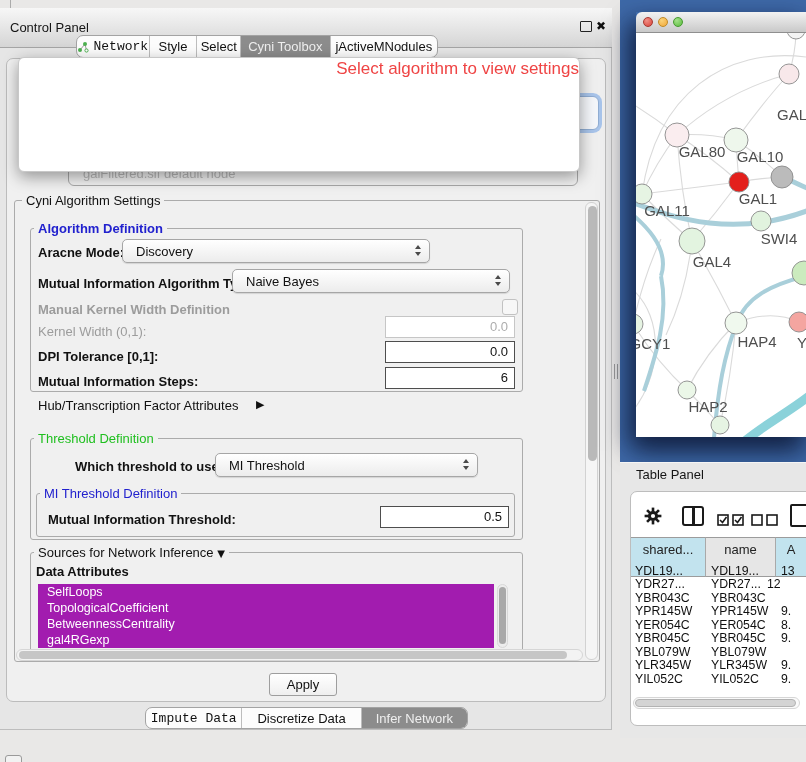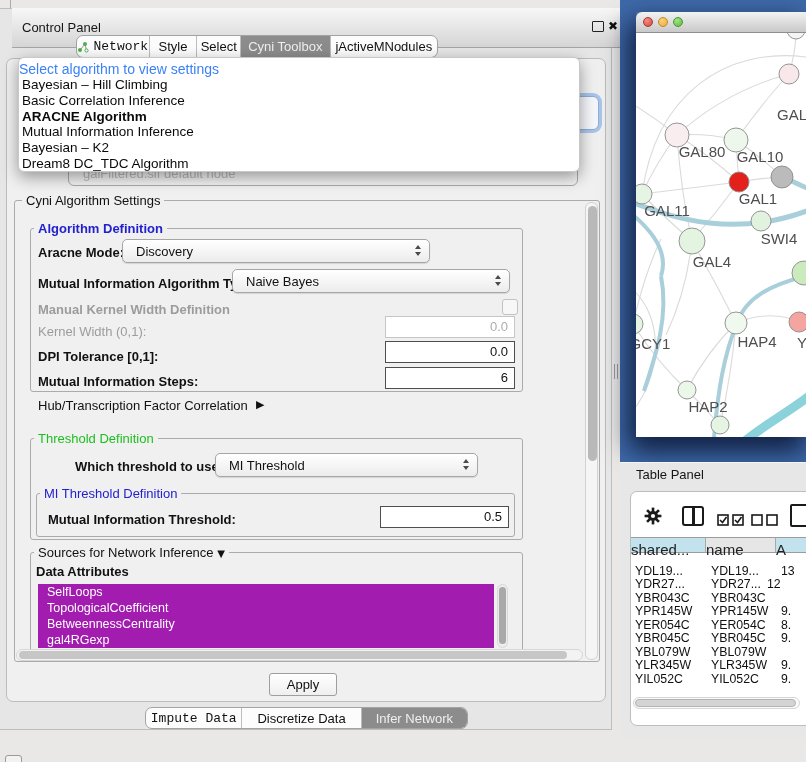--- a/index.html
+++ b/index.html
@@ -2,40 +2,40 @@
 <html><head>
 <meta charset="utf-8">
 <style>
   html,body{margin:0;padding:0;}
   #app{position:relative;width:806px;height:762px;overflow:hidden;background:#E9E8E7;
        font-family:"Liberation Sans",sans-serif;color:#111;}
   .abs{position:absolute;}
   
   .cp-win{position:absolute;left:0;top:8px;width:612px;height:722px;background:#E6E6E6;
           border:1px solid #BDBDBD;border-left:none;box-sizing:border-box;}
-  .cp-titlebar{position:absolute;left:12px;top:8px;width:612px;height:40px;
+  .cp-titlebar{position:absolute;left:0;top:8px;width:612px;height:40px;
           background:linear-gradient(#F7F7F7,#D5D5D5);border-bottom:1px solid #A5A5A5;box-sizing:border-box;}
   .cp-title{position:absolute;left:10px;top:12px;font-size:13px;color:#151515;}
   .win-float{position:absolute;left:580px;top:13px;width:10px;height:9px;border:1.5px solid #222;border-radius:1px;}
   .win-close{position:absolute;left:596px;top:11px;font-size:12px;font-weight:bold;color:#111;
              font-family:"DejaVu Sans",sans-serif;}
   .cp-inner{position:absolute;left:6px;top:58px;width:600px;height:644px;background:#F0F0F0;
             border:1px solid #BCBCBC;border-radius:7px;box-sizing:border-box;}
   
   .seg-group{position:absolute;height:23px;background:#FCFCFC;border:1px solid #A3A3A3;
              border-radius:7px;box-sizing:border-box;display:flex;overflow:hidden;z-index:20;}
   .seg{height:100%;font-size:13px;line-height:21px;text-align:center;color:#111;
        border-left:1px solid #BDBDBD;box-sizing:border-box;display:flex;align-items:center;justify-content:center;gap:4px;}
   .seg:first-child{border-left:none;font-family:Liberation Mono, monospace;}
   .seg.sel{background:#8C8C8C;color:#EFEFEF;}
   
   .popup{position:absolute;left:18px;top:57px;width:562px;height:115px;background:#FFFFFF;
          border:1px solid #C8C8C8;border-radius:6px;box-shadow:0 5px 16px rgba(0,0,0,.38);
          z-index:60;box-sizing:border-box;padding-top:3px;}
-  .popup-head{font-size:14px;color:#3b82f6;text-align:left;height:16px;line-height:16px;}
+  .popup-head{font-size:17px;color:#ef4444;text-align:right;height:16px;line-height:16px;}
   .popup-item{font-size:13.5px;color:#0A0A0A;height:15.8px;line-height:15.8px;padding-left:3px;white-space:nowrap;}
   .popup-item.bold{font-weight:bold;}
   
   .ghost-combo{position:absolute;left:68px;top:160px;width:510px;height:26px;border:1px solid #A9A9A9;
          border-radius:6px;background:#F2F2F2;z-index:10;font-size:13px;color:#B9B9B9;line-height:26px;
          padding-left:14px;box-sizing:border-box;}
   .ghost-focus{position:absolute;left:556px;top:96px;width:41px;height:32px;border:1px solid #8FACD2;
          border-radius:6px;background:#F4F6FA;box-shadow:0 0 0 3px rgba(110,160,230,.55);z-index:10;}
   
   .groupbox{position:absolute;border:1px solid #ABABAB;border-radius:3px;box-sizing:border-box;}
@@ -74,22 +74,22 @@
            border-radius:6px 0 0 0;box-sizing:border-box;}
   .light{position:absolute;top:5px;width:10px;height:10px;border-radius:50%;box-sizing:border-box;}
   .net-canvas{position:absolute;left:0;top:21px;width:170px;height:404px;background:#FFFFFF;overflow:hidden;}
   
   .tp-bg{position:absolute;left:620px;top:462px;width:186px;height:276px;background:#E7E7E7;
          border-top:1px solid #F5F5F5;box-sizing:border-box;}
   .tp-title{position:absolute;left:636px;top:467px;font-size:13px;color:#151515;}
   .tp-panel{position:absolute;left:630px;top:491px;width:190px;height:235px;background:#FFFFFF;
             border:1px solid #BDBDBD;border-radius:7px;box-sizing:border-box;}
   .tp-iconbtn{position:absolute;}
-  .th-cell{position:absolute;top:537px;height:16px;border-top:1px solid #9C9C9C;border-bottom:1px solid #9C9C9C;
-           border-right:1px solid #A9A9A9;box-sizing:border-box;font-size:15px;line-height:24px;color:#222;}
+  .th-cell{position:absolute;top:537px;height:40px;border-top:1px solid #9C9C9C;border-bottom:1px solid #9C9C9C;
+           border-right:1px solid #A9A9A9;box-sizing:border-box;font-size:13px;text-align:center;line-height:24px;color:#222;}
   .trow{position:absolute;left:631px;width:175px;height:13.45px;overflow:hidden;}
   .trow span{position:absolute;top:0;font-size:12.3px;line-height:13.4px;color:#101010;white-space:nowrap;}
   .splitter{position:absolute;left:612px;top:364px;width:7px;height:15px;}
   .splitter i{display:block;width:1px;height:100%;background:#9A9A9A;float:left;margin-left:2px;}
   .panel-hide-btn{position:absolute;left:5px;top:755px;width:15px;height:12px;border:1.5px solid #9A9A9A;border-radius:3px;background:#F2F2F2;}
 </style>
 </head>
 <body>
 
 <div id="app">
@@ -130,28 +130,20 @@
     </div>
   </div>
 
   <div class="ghost-focus"></div>
   <div class="ghost-combo">
     <span>galFiltered.sif default node</span>
   </div>
 
   <div class="popup">
     <div class="popup-head">Select algorithm to view settings</div>
-    <div>
-        <div class="popup-item">Bayesian – Hill Climbing</div>
-        <div class="popup-item">Basic Correlation Inference</div>
-        <div class="popup-item bold">ARACNE Algorithm</div>
-        <div class="popup-item">Mutual Information Inference</div>
-        <div class="popup-item">Bayesian – K2</div>
-        <div class="popup-item">Dream8 DC_TDC Algorithm</div>
-      </div>
   </div>
 
   <div class="groupbox" style="left:14px;top:200px;width:586px;height:462px;"></div>
   <div class="legend" style="left:22px;top:193px;color:#111;">Cyni Algorithm Settings</div>
 
   <div class="sb-track-v" style="left:585px;top:202px;width:13px;height:458px;">
     <div class="sb-thumb" style="left:1.5px;top:3px;width:9px;height:255px;"></div>
   </div>
 
   <div class="groupbox" style="left:30px;top:228px;width:493px;height:164px;"></div>
@@ -180,21 +172,21 @@
 
   <div class="lbl dis" style="left:38px;top:324px;">Kernel Width (0,1):</div>
   <div class="field disabled" style="left:385px;top:316px;width:122px;">0.0</div>
 
   <div class="lbl b" style="left:38px;top:349px;">DPI Tolerance [0,1]:</div>
   <div class="field" style="left:385px;top:341px;width:122px;">0.0</div>
 
   <div class="lbl b" style="left:38px;top:374px;">Mutual Information Steps:</div>
   <div class="field" style="left:385px;top:367px;width:122px;">6</div>
 
-  <div class="lbl" style="left:38px;top:398px;">Hub/Transcription Factor Correlation</div>
+  <div class="lbl" style="left:38px;top:398px;">Hub/Transcription Factor Attributes</div>
   <div class="lbl tri" style="left:256px;top:398px;">▶</div>
 
   <div class="groupbox" style="left:30px;top:438px;width:493px;height:102px;"></div>
   <div class="legend" style="left:34px;top:431px;color:#1FBF1F;">Threshold Definition</div>
 
   <div class="lbl b" style="left:75px;top:459px;">Which threshold to use:</div>
   <div class="combo" style="left:215px;top:453px;width:263px;">
     <span>MI Threshold</span>
     <span class="arrows">
         <i class="arr-up" style="display:block;"></i>

